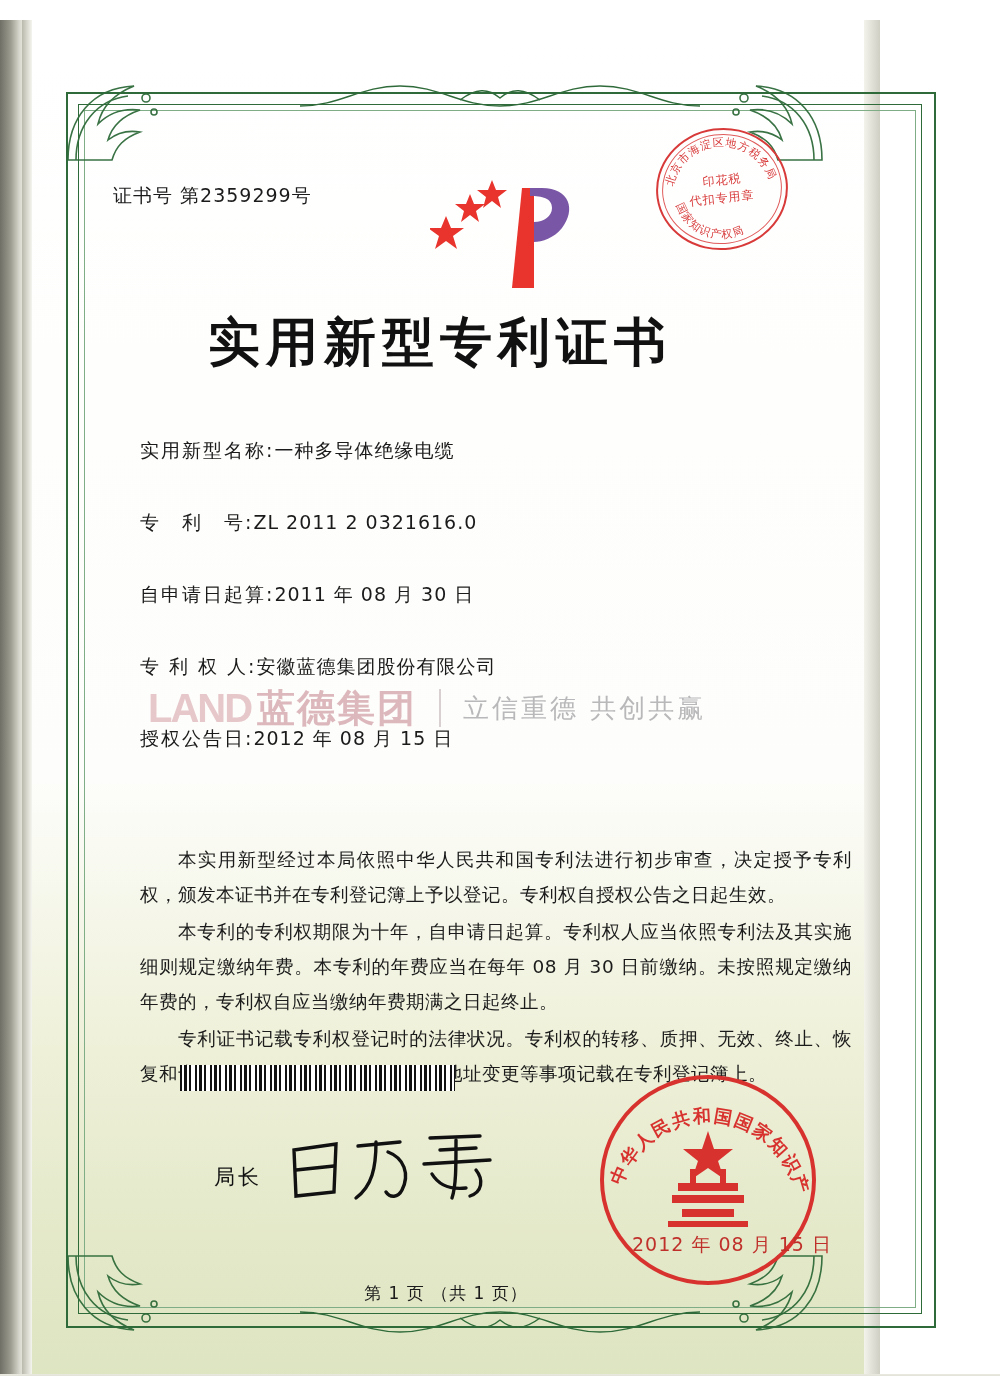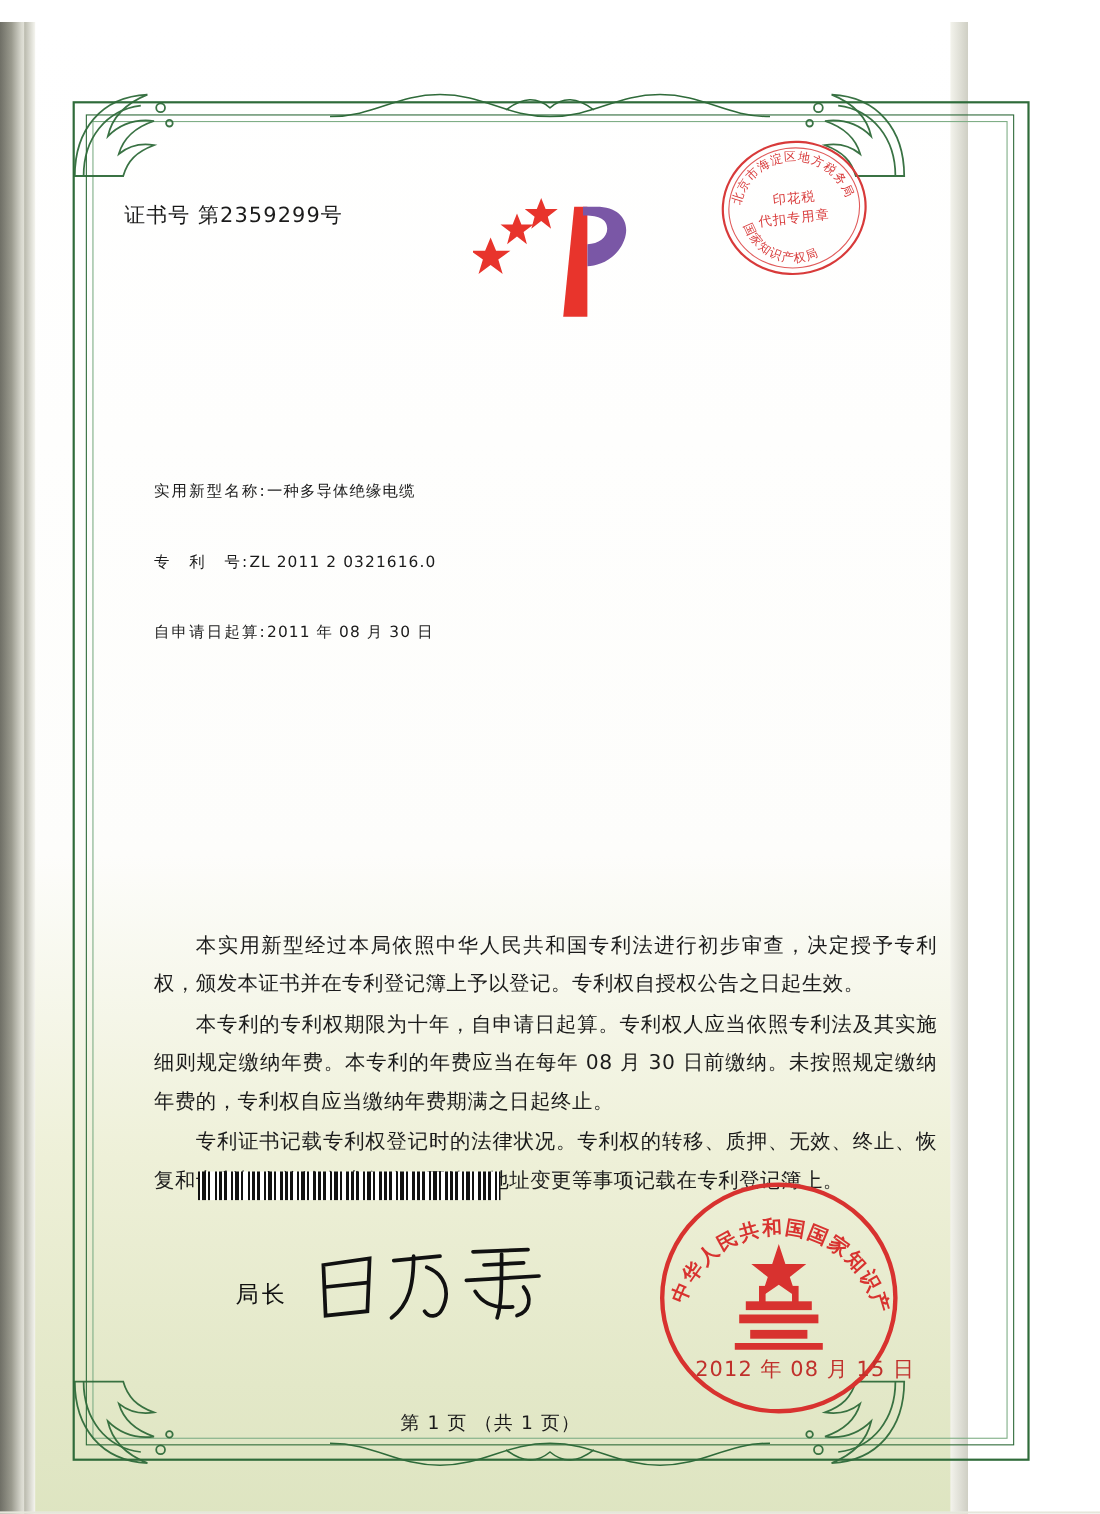--- a/index.html
+++ b/index.html
@@ -74,21 +74,21 @@
     position:absolute;left:0;top:0;width:132px;height:122px;color:#d83a3a;font-size:11px;
   }
 
   .title{
     position:absolute;left:0;right:0;top:288px;text-align:center;
     font-size:52px;font-weight:bold;letter-spacing:6px;color:#111;
     font-family:"DejaVu Sans","Liberation Sans",sans-serif;
   }
 
   .fields{position:absolute;left:140px;top:418px;width:700px;}
-  .field{font-size:14px;color:#1b1b1b;margin-bottom:46px;white-space:nowrap;}
+  .field{font-size:19px;color:#1b1b1b;margin-bottom:46px;white-space:nowrap;}
   .field .lbl{letter-spacing:2px;}
   .field .val{letter-spacing:1px;}
 
   
   .watermark{
     position:absolute;left:148px;top:660px;width:700px;height:56px;
     display:flex;align-items:center;opacity:.62;
   }
   .wm-land{
     font-size:40px;font-weight:bold;color:#d9a7ad;letter-spacing:-2px;
@@ -230,33 +230,46 @@
         <textPath href="#arcTop" startOffset="6%">北京市海淀区地方税务局</textPath>
       </text>
       <text font-size="11" fill="#d83a3a" letter-spacing="1">
         <textPath href="#arcBot" startOffset="10%">国家知识产权局</textPath>
       </text>
     </svg>
     <div class="line l1">印花税</div>
     <div class="line l2">代扣专用章</div>
   </div>
 
+  <div class="title">实用新型专利证书</div>
 
   <div class="fields">
     <div class="field">
       <span class="lbl">实用新型名称:</span><span class="val">一种多导体绝缘电缆</span>
     </div>
     <div class="field">
       <span class="lbl">专　利　号:</span><span class="val">ZL 2011 2 0321616.0</span>
     </div>
     <div class="field">
       <span class="lbl">自申请日起算:</span><span class="val">2011 年 08 月 30 日</span>
     </div>
-  </div>
-
+    <div class="field">
+      <span class="lbl">专 利 权 人:</span><span class="val">安徽蓝德集团股份有限公司</span>
+    </div>
+    <div class="field">
+      <span class="lbl">授权公告日:</span><span class="val">2012 年 08 月 15 日</span>
+    </div>
+  </div>
+
+  <div class="watermark">
+    <span class="wm-land">LAND</span>
+    <span class="wm-cn">蓝德集团</span>
+    <span class="wm-bar"></span>
+    <span class="wm-slogan">立信重德  共创共赢</span>
+  </div>
 
   <div class="body-text">
     <p>本实用新型经过本局依照中华人民共和国专利法进行初步审查，决定授予专利权，颁发本证书并在专利登记簿上予以登记。专利权自授权公告之日起生效。</p>
     <p>本专利的专利权期限为十年，自申请日起算。专利权人应当依照专利法及其实施细则规定缴纳年费。本专利的年费应当在每年 08 月 30 日前缴纳。未按照规定缴纳年费的，专利权自应当缴纳年费期满之日起终止。</p>
     <p>专利证书记载专利权登记时的法律状况。专利权的转移、质押、无效、终止、恢复和专利权人的姓名或名称、国籍、地址变更等事项记载在专利登记簿上。</p>
   </div>
 
   <div class="barcode"></div>
 
   <div class="sig-label">局长</div>

